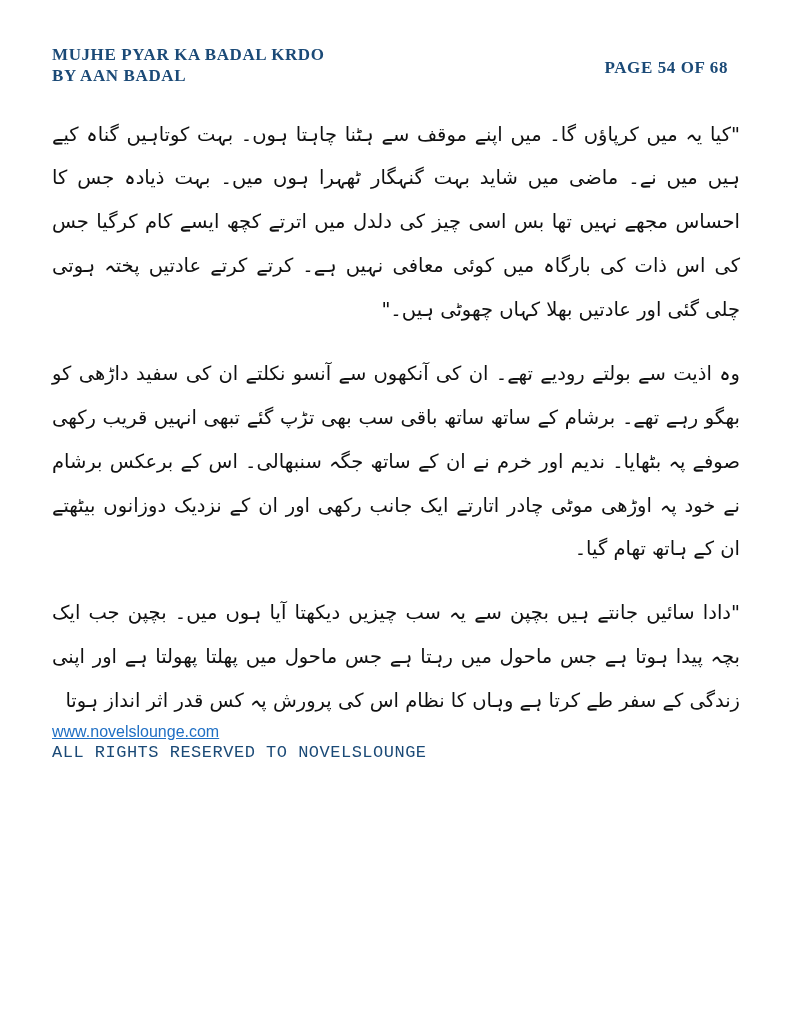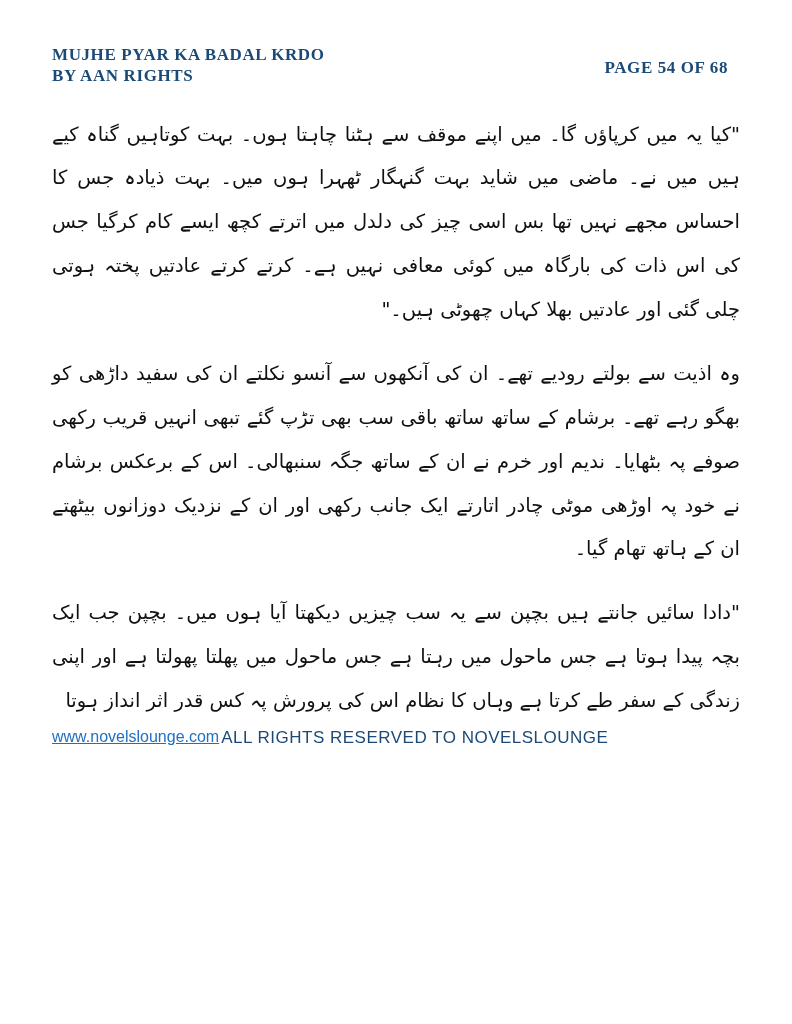--- a/index.html
+++ b/index.html
@@ -79,47 +79,48 @@
     margin-bottom: 0;
   }
   .gap {
     height: 14px;
   }
   
   .footer {
     margin-top: auto;
     padding-bottom: 40px;
     display: flex;
+    flex-direction: column;
     gap: 2px;
   }
   .site-link {
     color: #1f6fc4;
     font-family: "Liberation Sans", sans-serif;
     font-size: 16px;
     text-decoration: underline;
     width: fit-content;
     cursor: pointer;
   }
   .rights {
     color: #1b4a77;
-    font-family: Liberation Sans, sans-serif;
+    font-family: Liberation Mono, monospace;
     font-size: 17px;
     font-variant: small-caps;
     letter-spacing: 0.5px;
   }
 </style>
 </head>
 <body>
 
 <div class="page">
 
   <div class="header">
     <div class="header-left">
       <span class="book-title">MUJHE PYAR KA BADAL KRDO</span>
-      <span class="book-author">BY AAN RIGHTS</span>
+      <span class="book-author">BY AAN BADAL</span>
     </div>
     <div class="page-number">PAGE 54 OF 68</div>
   </div>
 
   <div class="content">
     <p class="para">"کیا یہ میں کرپاؤں گا۔ میں اپنے موقف سے ہٹنا چاہتا ہوں۔ بہت کوتاہیں گناہ کیے ہیں میں نے۔ ماضی میں شاید بہت گنہگار ٹھہرا ہوں میں۔ بہت ذیادہ جس کا احساس مجھے نہیں تھا بس اسی چیز کی دلدل میں اترتے کچھ ایسے کام کرگیا جس کی اس ذات کی بارگاہ میں کوئی معافی نہیں ہے۔ کرتے کرتے عادتیں پختہ ہوتی چلی گئی اور عادتیں بھلا کہاں چھوٹی ہیں۔"</p>
     <div class="gap"></div>
     <p class="para">وہ اذیت سے بولتے رودیے تھے۔ ان کی آنکھوں سے آنسو نکلتے ان کی سفید داڑھی کو بھگو رہے تھے۔ برشام کے ساتھ ساتھ باقی سب بھی تڑپ گئے تبھی انہیں قریب رکھی صوفے پہ بٹھایا۔ ندیم اور خرم نے ان کے ساتھ جگہ سنبھالی۔ اس کے برعکس برشام نے خود پہ اوڑھی موٹی چادر اتارتے ایک جانب رکھی اور ان کے نزدیک دوزانوں بیٹھتے ان کے ہاتھ تھام گیا۔</p>
     <div class="gap"></div>
     <p class="para last-center">"دادا سائیں جانتے ہیں بچپن سے یہ سب چیزیں دیکھتا آیا ہوں میں۔ بچپن جب ایک بچہ پیدا ہوتا ہے جس ماحول میں رہتا ہے جس ماحول میں پھلتا پھولتا ہے اور اپنی زندگی کے سفر طے کرتا ہے وہاں کا نظام اس کی پرورش پہ کس قدر اثر انداز ہوتا</p>

